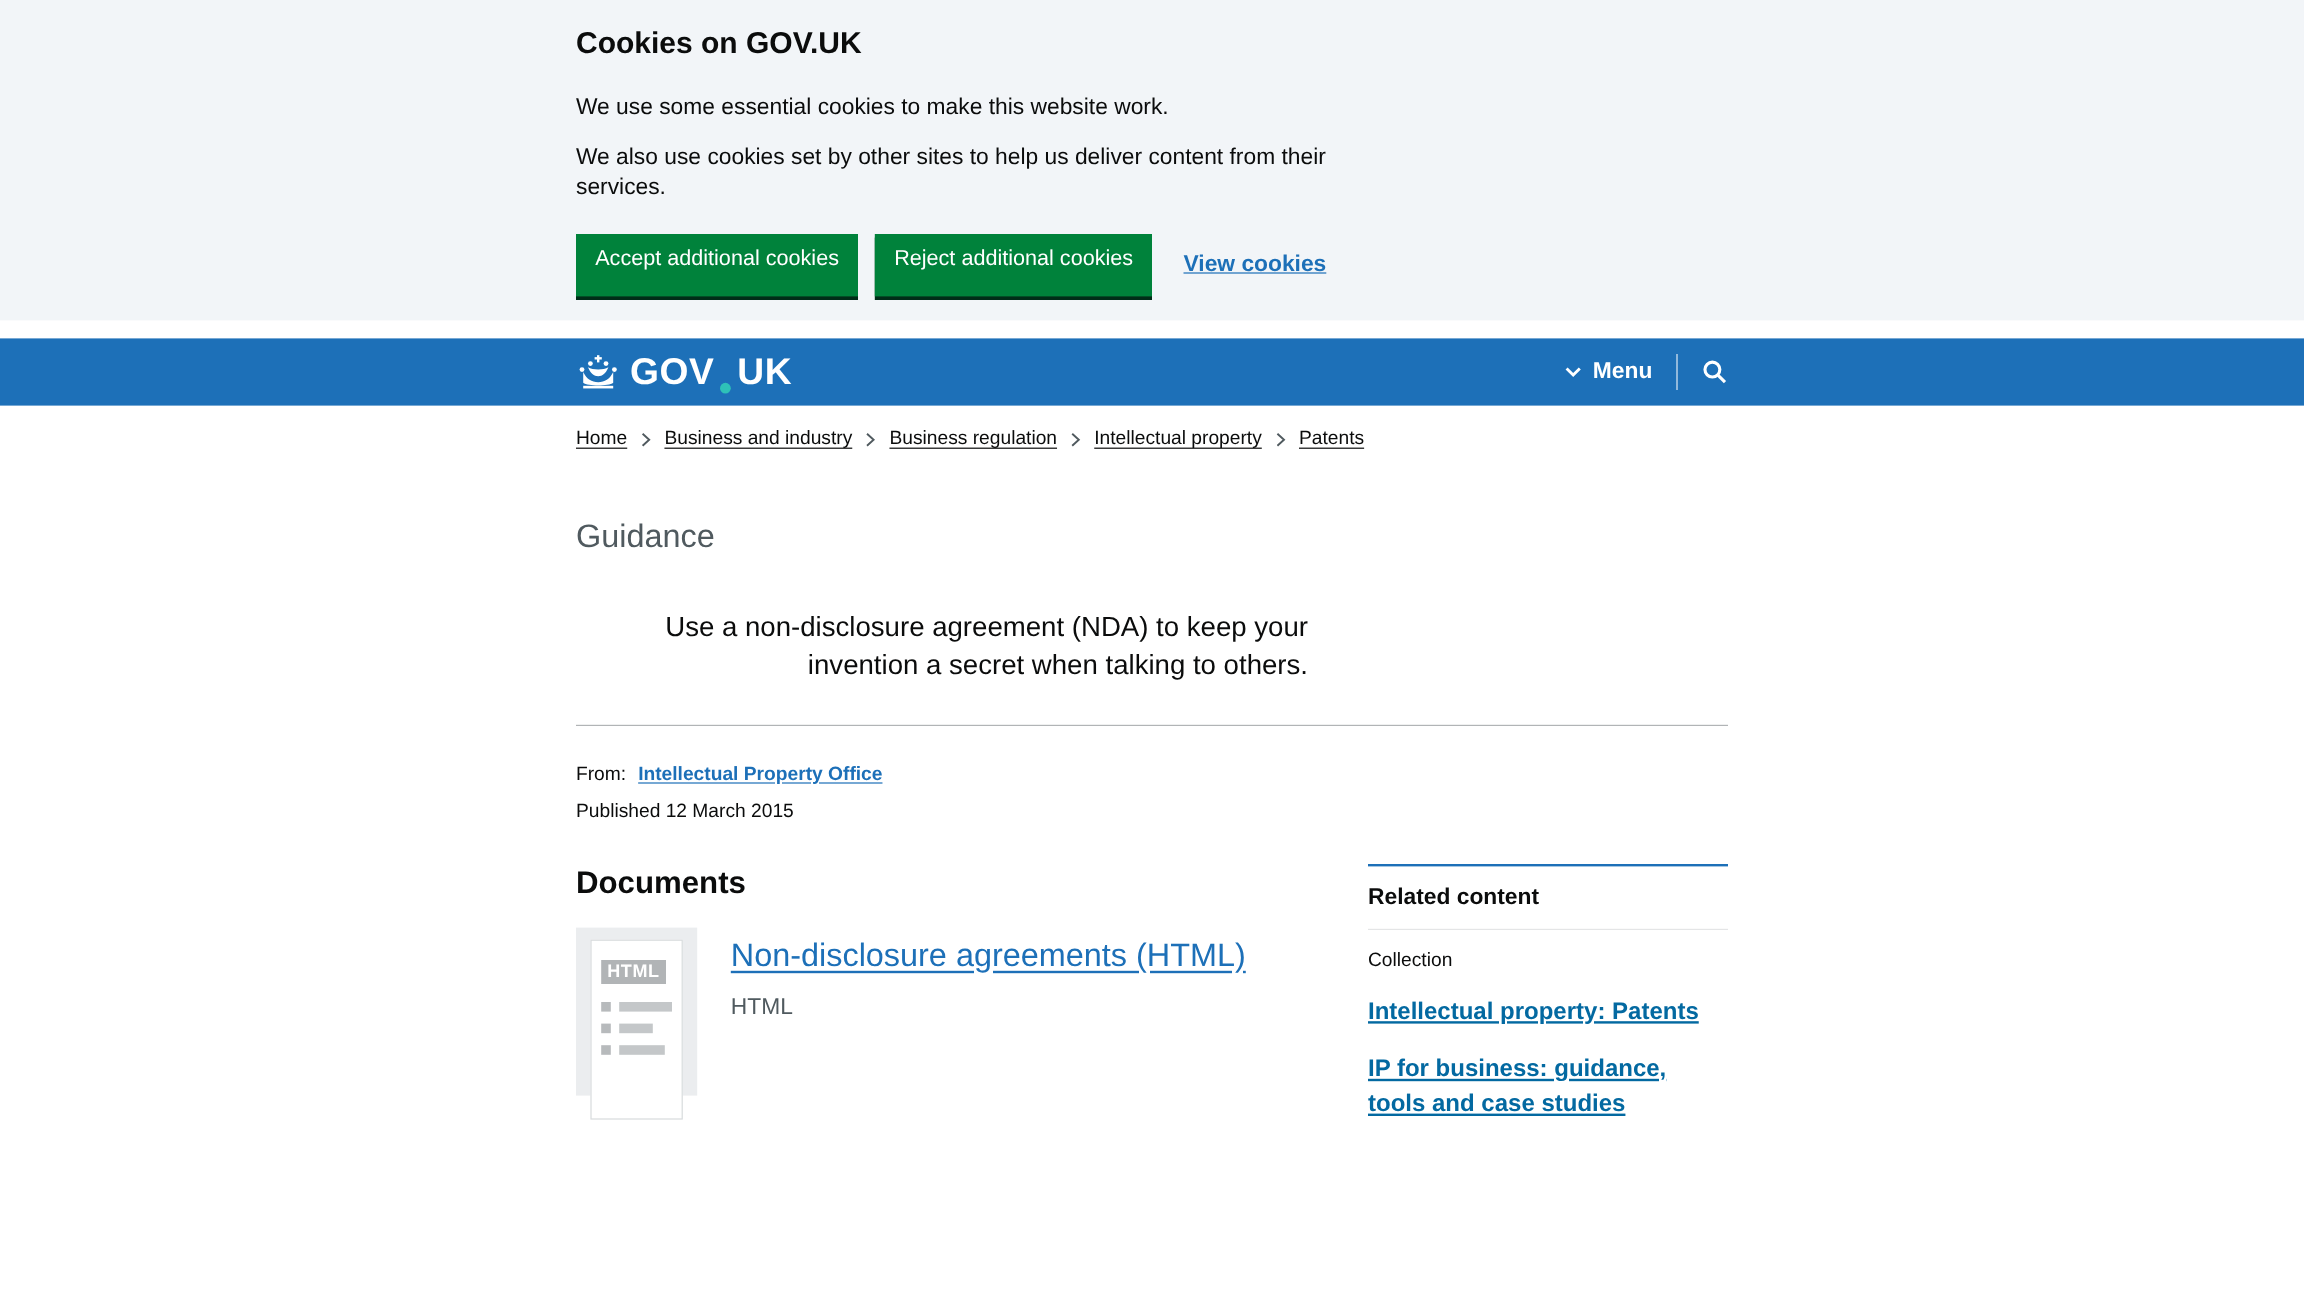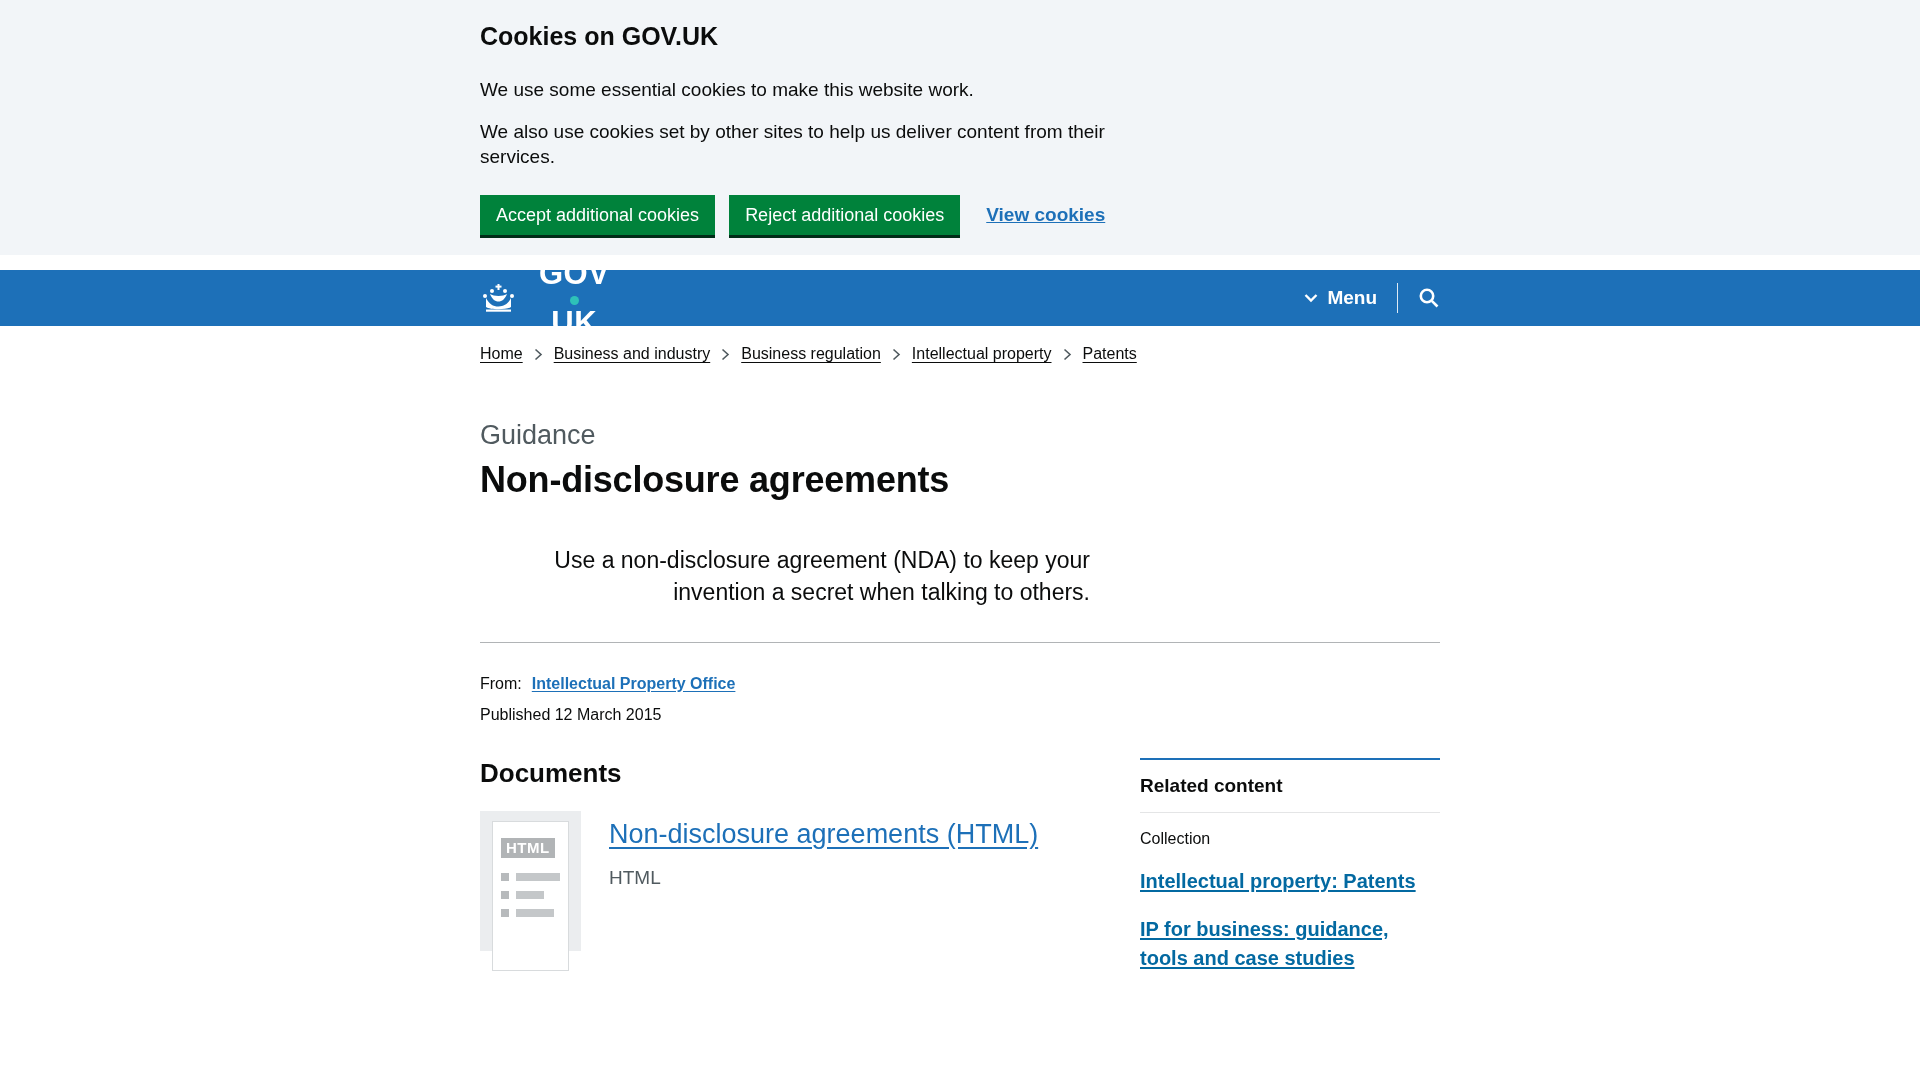--- a/index.html
+++ b/index.html
@@ -7,30 +7,30 @@
   body { font-family: "Liberation Sans", "DejaVu Sans", sans-serif; color: #0b0c0c; }
   .container { width: 960px; margin: 0 auto; }
 
   
   .cookie-banner { background: #f2f5f8; padding: 22px 0 20px; }
   .cookie-banner h2 { font-size: 25px; font-weight: 700; margin-bottom: 26px; }
   .cookie-banner p { font-size: 19px; line-height: 1.32; max-width: 680px; margin-bottom: 17px; }
   .cookie-actions { display: flex; align-items: center; margin-top: 26px; }
   .govuk-button {
     background: #00823b; color: #fff; border: none; font-family: inherit;
-    font-size: 18px; padding: 10px 16px 9px; margin-right: 14px;
+    font-size: 18px; padding: 10px 16px 21px; margin-right: 14px;
     box-shadow: 0 3px 0 #002d18; cursor: pointer;
   }
   .view-cookies { color: #1d70b8; font-size: 19px; text-decoration: underline; margin-left: 12px; cursor: pointer; font-weight: bold; }
 
   
   .site-header { background: #1d70b8; height: 56px; margin-top: 15px; }
   .header-inner { height: 56px; display: flex; align-items: center; justify-content: space-between; }
   .logo { display: flex; align-items: center; color: #fff; text-decoration: none; cursor: pointer; }
-  .logo-text { font-size: 31px; font-weight: 700; letter-spacing: 0.5px; margin-left: 22px; display: flex; align-items: center; flex-direction: column; }
+  .logo-text { font-size: 31px; font-weight: 700; letter-spacing: 0.5px; margin-left: 8px; display: flex; align-items: flex-end; }
   .logo-dot { width: 9px; height: 9px; border-radius: 50%; background: #2ec1b8; display: inline-block; margin: 4px 5px 0; }
   .header-right { display: flex; align-items: center; }
   .menu-toggle { display: flex; align-items: center; color: #fff; font-size: 19px; font-weight: 700; text-decoration: none; cursor: pointer; }
   .menu-toggle svg { margin-right: 9px; }
   .header-divider { width: 1px; height: 30px; background: rgba(255,255,255,0.85); margin: 0 20px; }
   .search-toggle { display: flex; align-items: center; cursor: pointer; }
 
   
   .breadcrumb { padding-top: 19px; }
   .breadcrumb ol { list-style: none; display: flex; align-items: center; flex-wrap: wrap; }
@@ -167,21 +167,20 @@
         <svg width="9" height="13" viewBox="0 0 9 13" fill="none" stroke="#505a5f" stroke-width="1.6">
           <polyline points="1.5,1.5 7,6.5 1.5,11.5"></polyline>
         </svg>
       </li>
     <li><a>Patents</a></li>
   </ol>
 </nav>
 
 <main class="container">
   <p class="page-caption">Guidance</p>
-  <h1 class="page-title">Non-disclosure agreements</h1>
   <p class="lead">Use a non-disclosure agreement (NDA) to keep your invention a secret when talking to others.</p>
 
   <hr class="section-hr">
 
   <div class="meta">
     <div class="meta-from">
       <span class="label">From:</span>
       <a>Intellectual Property Office</a>
     </div>
     <div class="meta-published">Published 12 March 2015</div>

